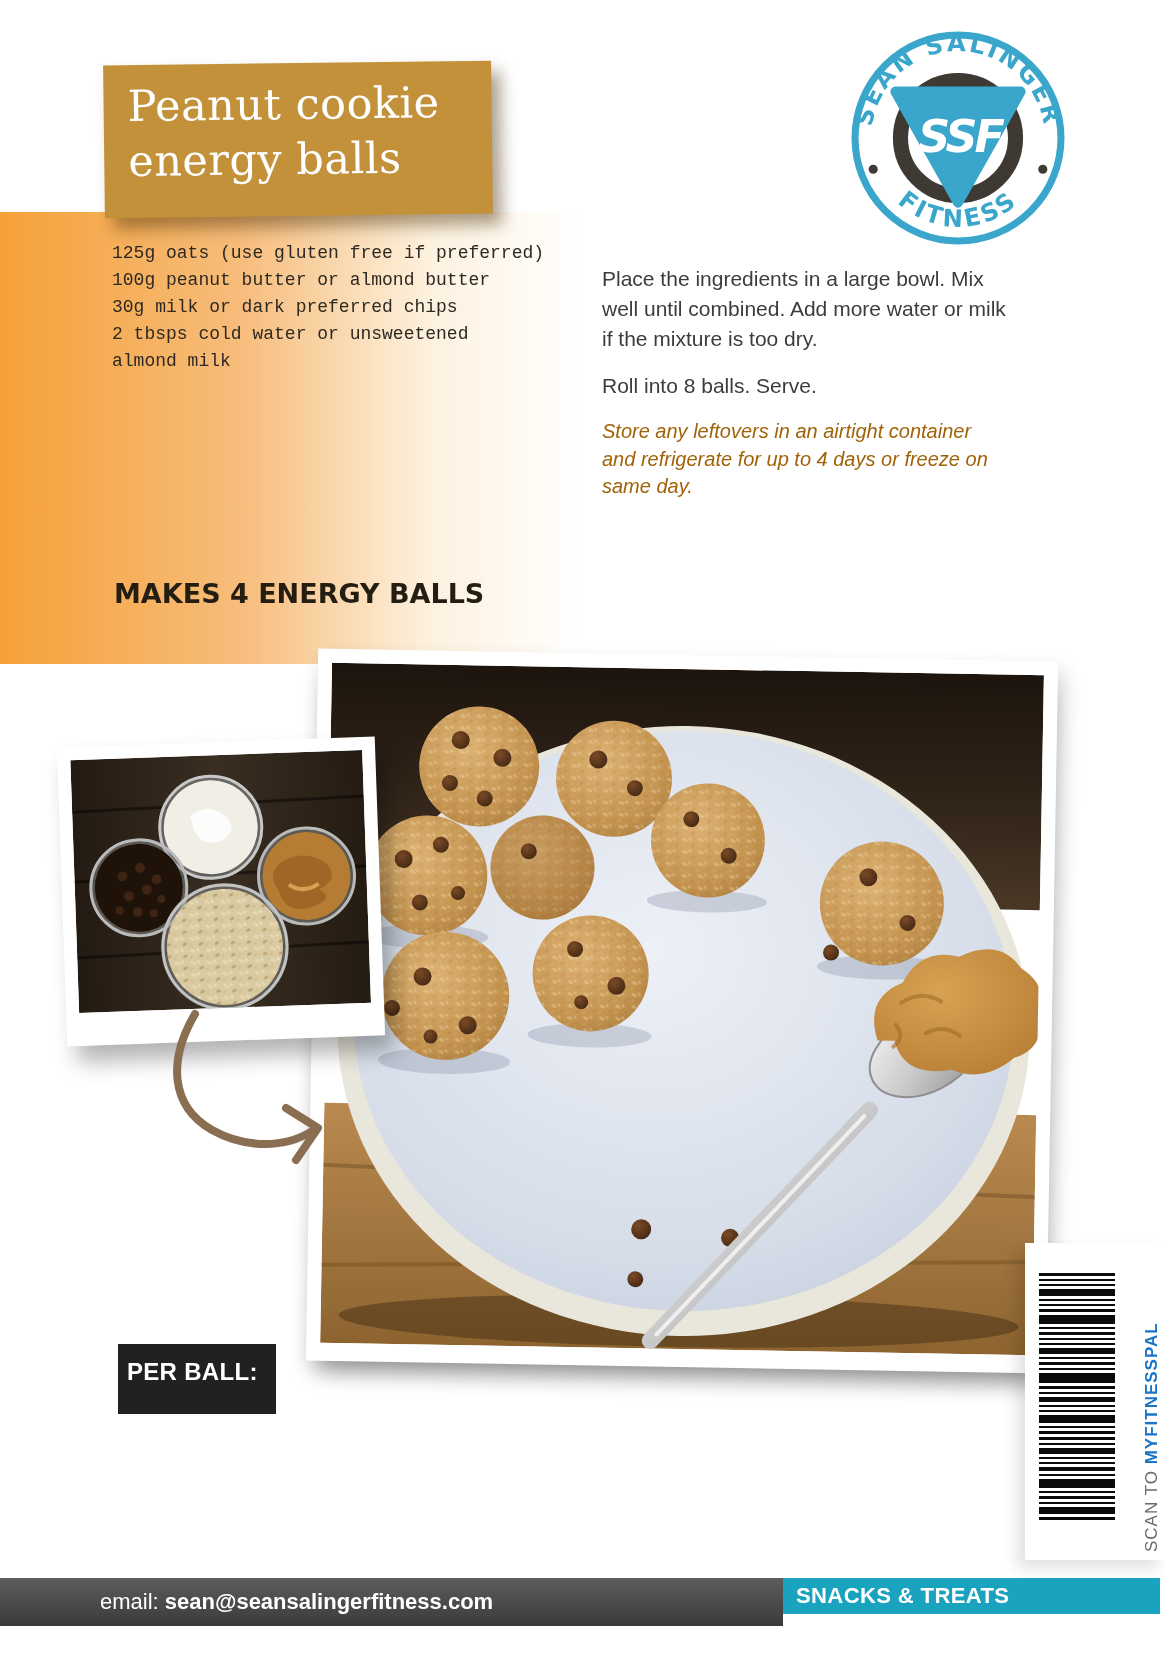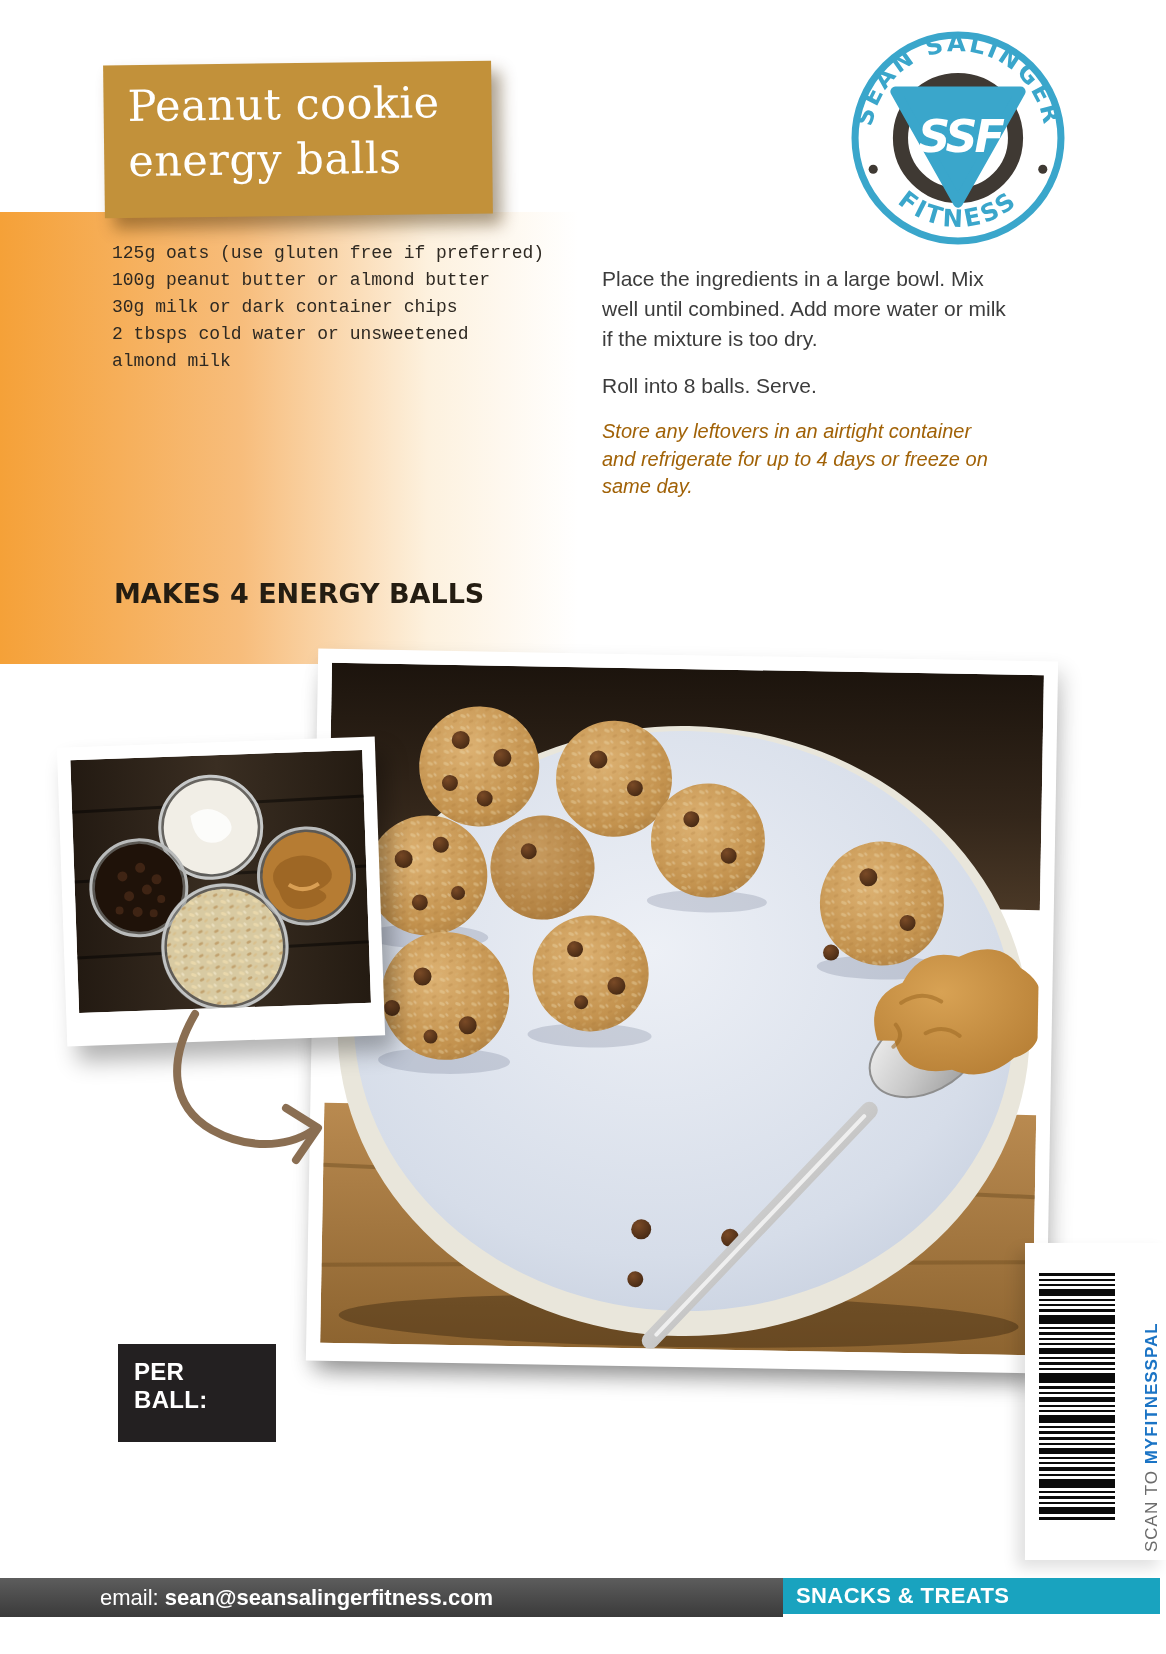--- a/index.html
+++ b/index.html
@@ -52,21 +52,21 @@
   .photo-inset{
     position:absolute;left:62px;top:742px;width:318px;height:299px;background:#ffffff;
     padding:13px 13px 33px 13px;box-sizing:border-box;transform:rotate(-2deg);
     box-shadow:10px 16px 22px rgba(0,0,0,.30);
     z-index:2;
   }
   .arrow-wrap{position:absolute;left:150px;top:1002px;width:195px;height:168px;z-index:3;}
   
   .nutrition{
     position:absolute;left:118px;top:1344px;width:158px;box-sizing:border-box;
-    background:#232021;padding:14px 16px 16px 16px;z-index:4;
+    background:#232021;padding:14px 16px 16px 9px;z-index:4;
   }
   .nutrition .nut-head{
     color:#ffffff;font-weight:bold;font-size:24px;margin-bottom:12px;letter-spacing:.3px;
   }
   .nut-row{font-weight:bold;font-size:22px;line-height:26px;}
   
   .barcode-panel{
     position:absolute;left:1025px;top:1243px;width:141px;height:317px;background:#ffffff;
     z-index:4;box-shadow:-8px 8px 14px rgba(0,0,0,.12);
   }
@@ -74,21 +74,21 @@
   .bc-bar{width:100%;background:#0b0b0b;margin-bottom:3px;}
   .bc-label{
     position:absolute;right:4px;top:8px;bottom:8px;
     writing-mode:vertical-rl;transform:rotate(180deg);
     font-size:17px;letter-spacing:1px;white-space:nowrap;
   }
   .bc-label .scanto{color:#6b6b6b;}
   .bc-label .brand{color:#1b74c5;font-weight:bold;}
   
   .footer-email{
-    position:absolute;left:0;top:1578px;width:783px;height:39px;
+    position:absolute;left:0;top:1578px;width:783px;height:48px;
     background:linear-gradient(180deg,#5d5d5d 0%,#3a3a3a 100%);z-index:5;
   }
   .footer-email .fe-text{
     position:absolute;left:100px;top:50%;transform:translateY(-50%);
     color:#ffffff;font-size:22px;
   }
   .fe-text .addr{font-weight:bold;}
   .footer-cat{
     position:absolute;left:783px;top:1578px;width:377px;height:36px;
     background:#19a3bf;z-index:5;display:flex;align-items:center;
@@ -102,21 +102,21 @@
 <div class="title-card">
   <div class="t-line">Peanut cookie</div>
   <div class="t-line">energy balls</div>
 </div>
 
 <div class="orange-panel"></div>
 
 <div class="ingredients">
     <div>125g oats (use gluten free if preferred)</div>
     <div>100g peanut butter or almond butter</div>
-    <div>30g milk or dark container chips</div>
+    <div>30g milk or dark preferred chips</div>
     <div>2 tbsps cold water or unsweetened<br>almond milk</div>
   </div>
 
 <div class="yield">MAKES 4 ENERGY BALLS</div>
 
 <div class="instructions">
   <div>
       <p>Place the ingredients in a large bowl. Mix well until combined. Add more water or milk if the mixture is too dry.</p>
       <p>Roll into 8 balls. Serve.</p>
     </div>

